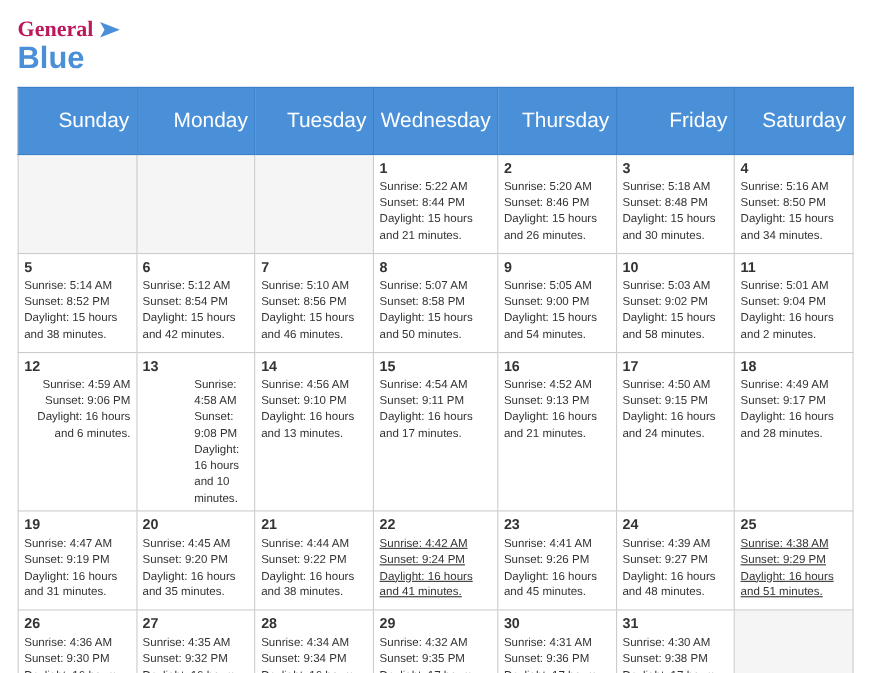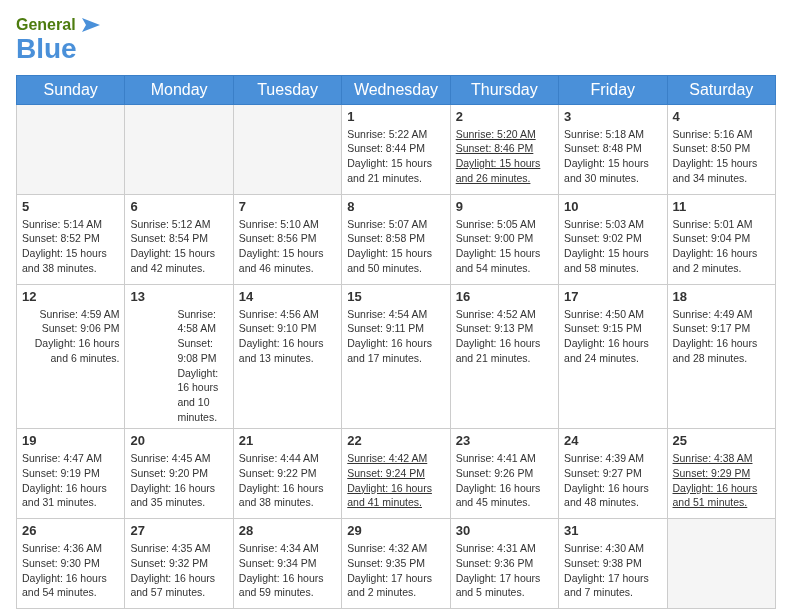--- a/index.html
+++ b/index.html
@@ -34,23 +34,23 @@
       color: #555;
     }
     .calendar {
       width: 100%;
       border-collapse: collapse;
       font-size: 11px;
     }
     .calendar th {
       background: #4a90d9;
       color: #fff;
-      text-align: center;
-      padding: 5px 6px;
-      font-size: 16px;
+      text-align: right;
+      padding: 19px 6px;
+      font-size: 19px;
       font-weight: normal;
       border: 1px solid #3a7fc8;
     }
     .calendar td {
       border: 1px solid #ccc;
       vertical-align: top;
       padding: 4px 5px;
       width: 108px;
       height: 90px;
       background: #fff;
@@ -70,21 +70,21 @@
       font-size: 10.5px;
     }
   </style>
 </head>
 <body>
 
 <div class="header">
   <div class="logo">
   <div style="display:flex;flex-direction:column;line-height:1.1;">
     <div style="display:flex;align-items:center;gap:2px;">
-      <span style="font-size:16px;font-weight:bold;color:#4d7c0f;">General</span>
+      <span style="font-size:20px;font-weight:bold;color:#be185d;font-family:Liberation Serif, serif;">General</span>
       <svg width="22" height="18" viewBox="0 0 22 18">
         <polygon points="4,2 22,9 4,16 8,9" fill="#4a90d9"></polygon>
       </svg>
     </div>
     <span style="font-size:28px;font-weight:bold;color:#4a90d9;">Blue</span>
   </div>
 </div>
   <div class="title-block">
     <div class="month-title"></div>
     <div class="subtitle"></div>
@@ -110,21 +110,21 @@
         <td class="empty"></td>
         <td>
           <div class="day-number">1</div>
           <div class="day-info" style="white-space: pre-line;">Sunrise: 5:22 AM
 Sunset: 8:44 PM
 Daylight: 15 hours
 and 21 minutes.</div>
         </td>
         <td>
           <div class="day-number">2</div>
-          <div class="day-info" style="white-space: pre-line; text-decoration: underline;">Sunrise: 5:20 AM
+          <div class="day-info" style="white-space: pre-line;">Sunrise: 5:20 AM
 Sunset: 8:46 PM
 Daylight: 15 hours
 and 26 minutes.</div>
         </td>
         <td>
           <div class="day-number">3</div>
           <div class="day-info" style="white-space: pre-line;">Sunrise: 5:18 AM
 Sunset: 8:48 PM
 Daylight: 15 hours
 and 30 minutes.</div>

